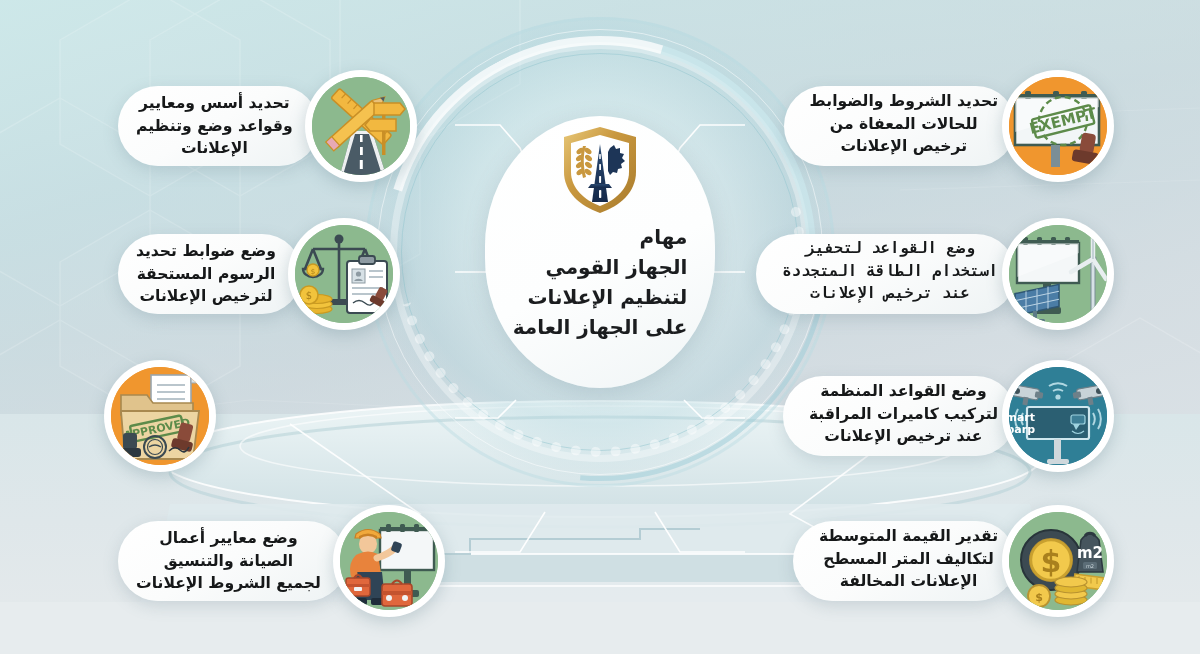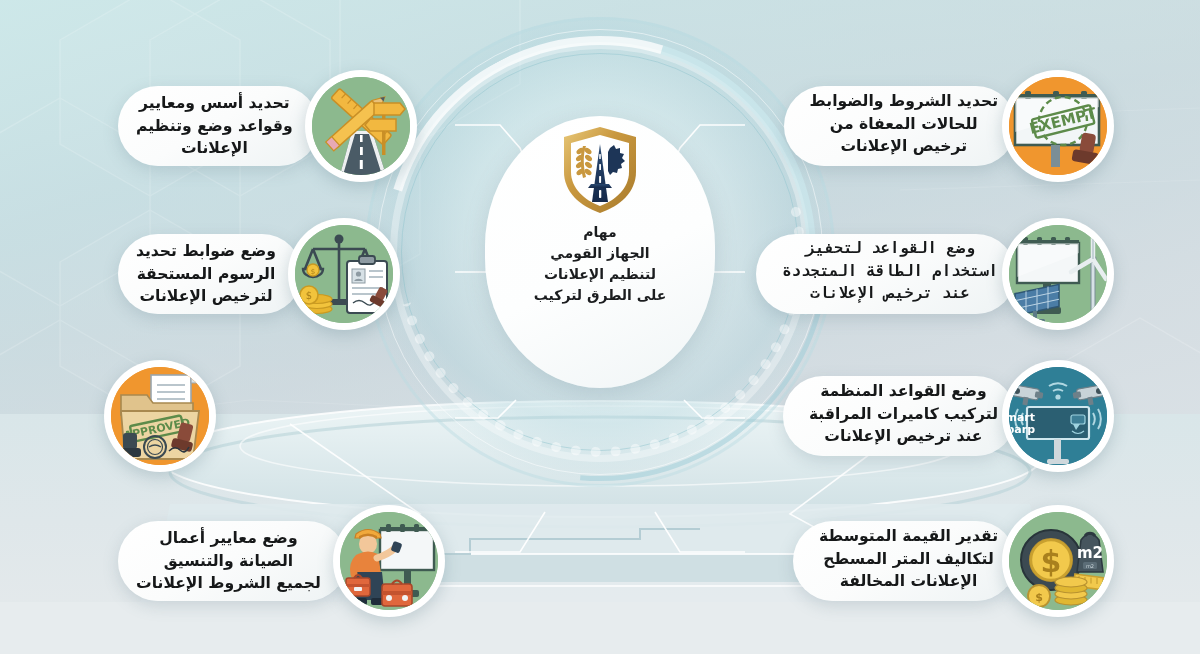--- a/index.html
+++ b/index.html
@@ -87,24 +87,23 @@
     width: 230px; height: 272px;
     border-radius: 120px / 136px;
     background: linear-gradient(155deg,#ffffff 0%,#fdfefe 55%,#f0f5f6 100%);
     box-shadow: 0 6px 22px rgba(90,125,135,0.22);
     display: flex; flex-direction: column;
     align-items: center;
     padding-top: 8px;
   }
   .emblem { width: 84px; height: 92px; margin-bottom: 6px; }
   .center-title {
-    text-align: center;
     color: #1b1d1f;
     font-weight: bold;
-    font-size: 14px;
+    font-size: 20px;
     line-height: 1.5;
     letter-spacing: 0px;
     padding: 0 10px;
   }
   .center-title span { display: block; white-space: nowrap; }
 
   
   .item {
     position: absolute;
     display: flex;
@@ -293,21 +292,21 @@
           <rect x="41" y="66" width="2.3" height="8" rx="0.8"></rect>
         </g>
         <path d="M33,60 L42,60 L42,64 L30,64 Z" fill="url(#navyG)"></path>
         <path d="M51,60 L42,60 L42,64 L54,64 Z" fill="url(#navyG)"></path>
       </svg>
     </span>
     <div class="center-title">
       <span>مهام</span>
       <span>الجهاز القومي</span>
       <span>لتنظيم الإعلانات</span>
-      <span>على الطرق لتركيب</span>
+      <span>على الجهاز العامة</span>
     </div>
   </div>
 
   <div class="item left L1">
     <div class="icon-badge">
       <div class="icon-inner" style="background:#8cb98e">
         <svg viewBox="0 0 98 98" width="98" height="98">
           <rect width="98" height="98" fill="#8cb98e"></rect>
           <path d="M28,98 L40,54 L60,54 L74,98 Z" fill="#4a5b66"></path>
           <path d="M40,54 L60,54 L74,98 L70,98 L57,57 L43,57 L31,98 L28,98 Z" fill="#ffffff" opacity="0.9"></path>

